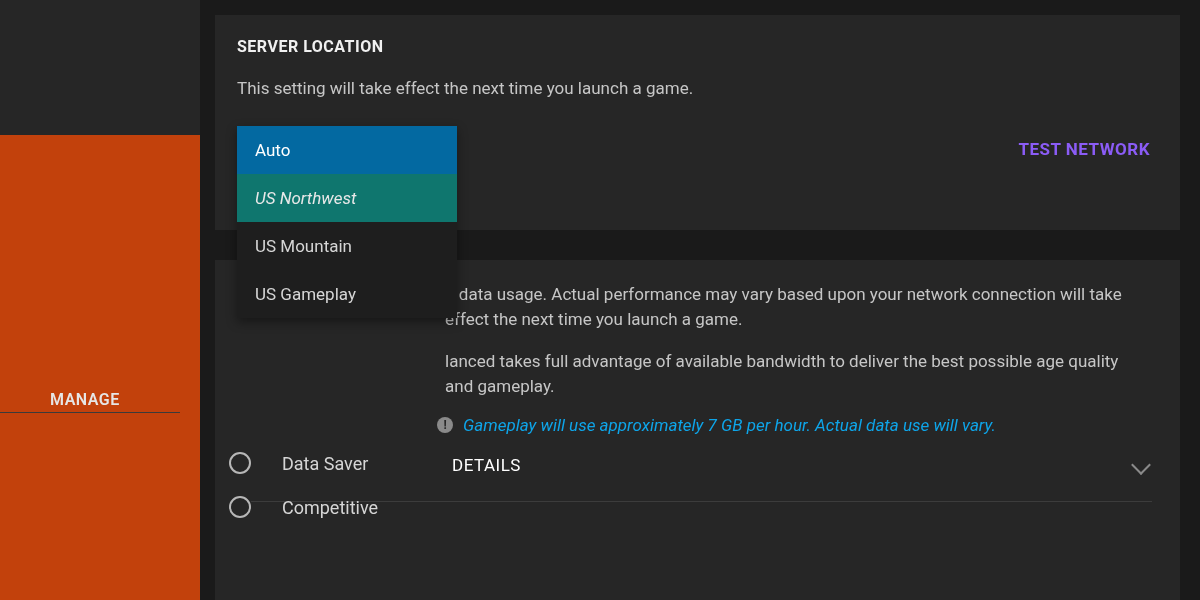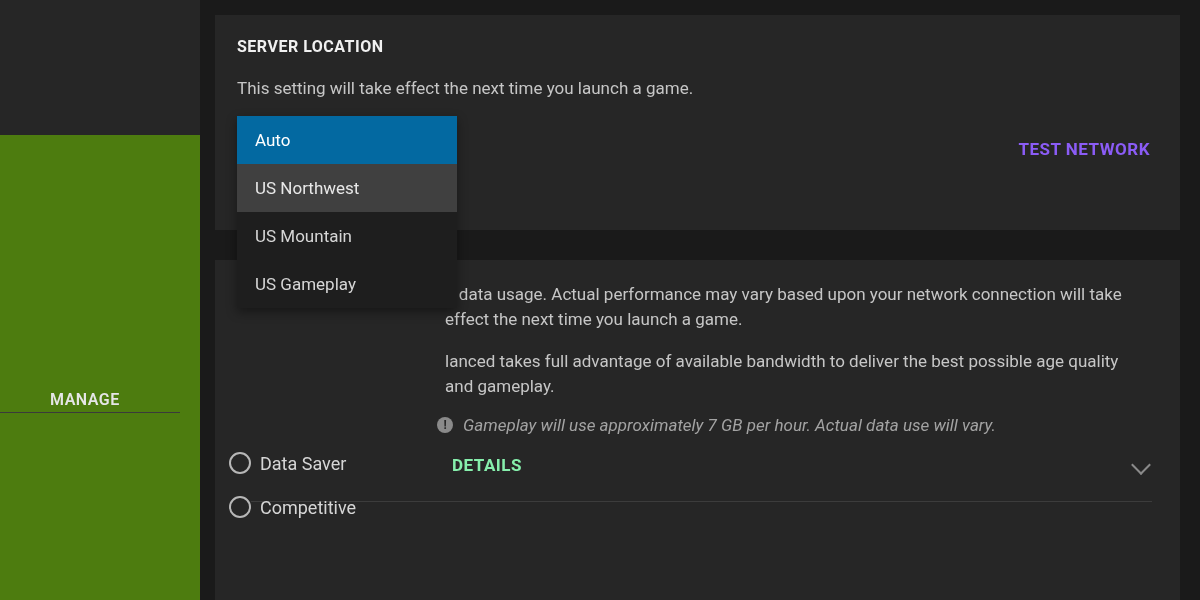--- a/index.html
+++ b/index.html
@@ -9,21 +9,21 @@
       background: #1a1a1a;
       font-family: -apple-system, BlinkMacSystemFont, "Segoe UI", Roboto, Arial, sans-serif;
       color: #d6d6d6;
       overflow: hidden;
       position: relative;
     }
     .sidebar {
       position: absolute;
       left: 0; top: 0;
       width: 200px; height: 100%;
-      background: #4d7c0f;
+      background: #c2410c;
     }
     .sidebar-top {
       width: 100%;
       height: 135px;
       background: #262626;
     }
     .manage-tab {
       position: absolute;
       top: 378px;
       left: 0;
@@ -52,39 +52,39 @@
     .section-title {
       color: #f0f0f0;
       font-size: 16px;
       font-weight: 700;
       letter-spacing: 0.5px;
       margin-bottom: 22px;
     }
     .section-desc {
       color: #c6c6c6;
       font-size: 17px;
-      margin-bottom: 18px;
+      margin-bottom: 28px;
     }
     .dropdown-wrap { position: relative; }
     .dropdown {
       position: absolute;
       left: 0; top: 0;
       width: 220px;
       background: #1e1e1e;
       z-index: 10;
       box-shadow: 0 4px 10px rgba(0,0,0,0.4);
     }
     .dropdown .opt {
       padding: 14px 18px;
       color: #d6d6d6;
       font-size: 17px;
       cursor: pointer;
     }
     .dropdown .opt.selected { background: #0369a1; color:#fff; }
-    .dropdown .opt.hovered { background: #404040; color:#e8e8e8; }
+    .dropdown .opt.hovered { background: #0f766e; color:#e8e8e8;font-style:italic; }
     .test-network {
       position: absolute;
       right: 30px;
       top: 124px;
       color: #8b5cf6;
       font-weight: 700;
       font-size: 17px;
       letter-spacing: 0.5px;
       cursor: pointer;
     }
@@ -122,35 +122,35 @@
     .info-icon {
       width:16px;height:16px;
       border-radius:50%;
       background:#8a8a8a;
       color:#262626;
       display:flex;align-items:center;justify-content:center;
       font-weight:700;font-size:12px;
       flex-shrink:0;
     }
     .info-text {
-      color:#a3a3a3;
+      color:#0ea5e9;
       font-style: italic;
       font-size: 17px;
     }
     .details-row {
       margin-left: 215px;
       display:flex;
       align-items:center;
       justify-content:space-between;
       padding-right: 0px;
       cursor:pointer;
     }
     .details-label {
-      color:#86efac;
-      font-weight:700;
+      color:#ffffff;
+      font-weight:400;
       font-size:17px;
       letter-spacing:0.5px;
     }
     .chevron {
       width: 14px; height: 14px;
       border-right: 2px solid #8a8a8a;
       border-bottom: 2px solid #8a8a8a;
       transform: rotate(45deg);
       margin-right: 4px;
     }
@@ -158,21 +158,21 @@
       position:absolute;
       left: 14px;
       top: 192px;
       display:flex;
       flex-direction:column;
       gap: 22px;
     }
     .radio-item {
       display:flex;
       align-items:center;
-      gap: 9px;
+      gap: 31px;
       cursor:pointer;
     }
     .radio-circle {
       width:22px;height:22px;
       border: 2px solid #b7b7b7;
       border-radius:50%;
       flex-shrink:0;
     }
     .radio-label {
       color:#d6d6d6;

